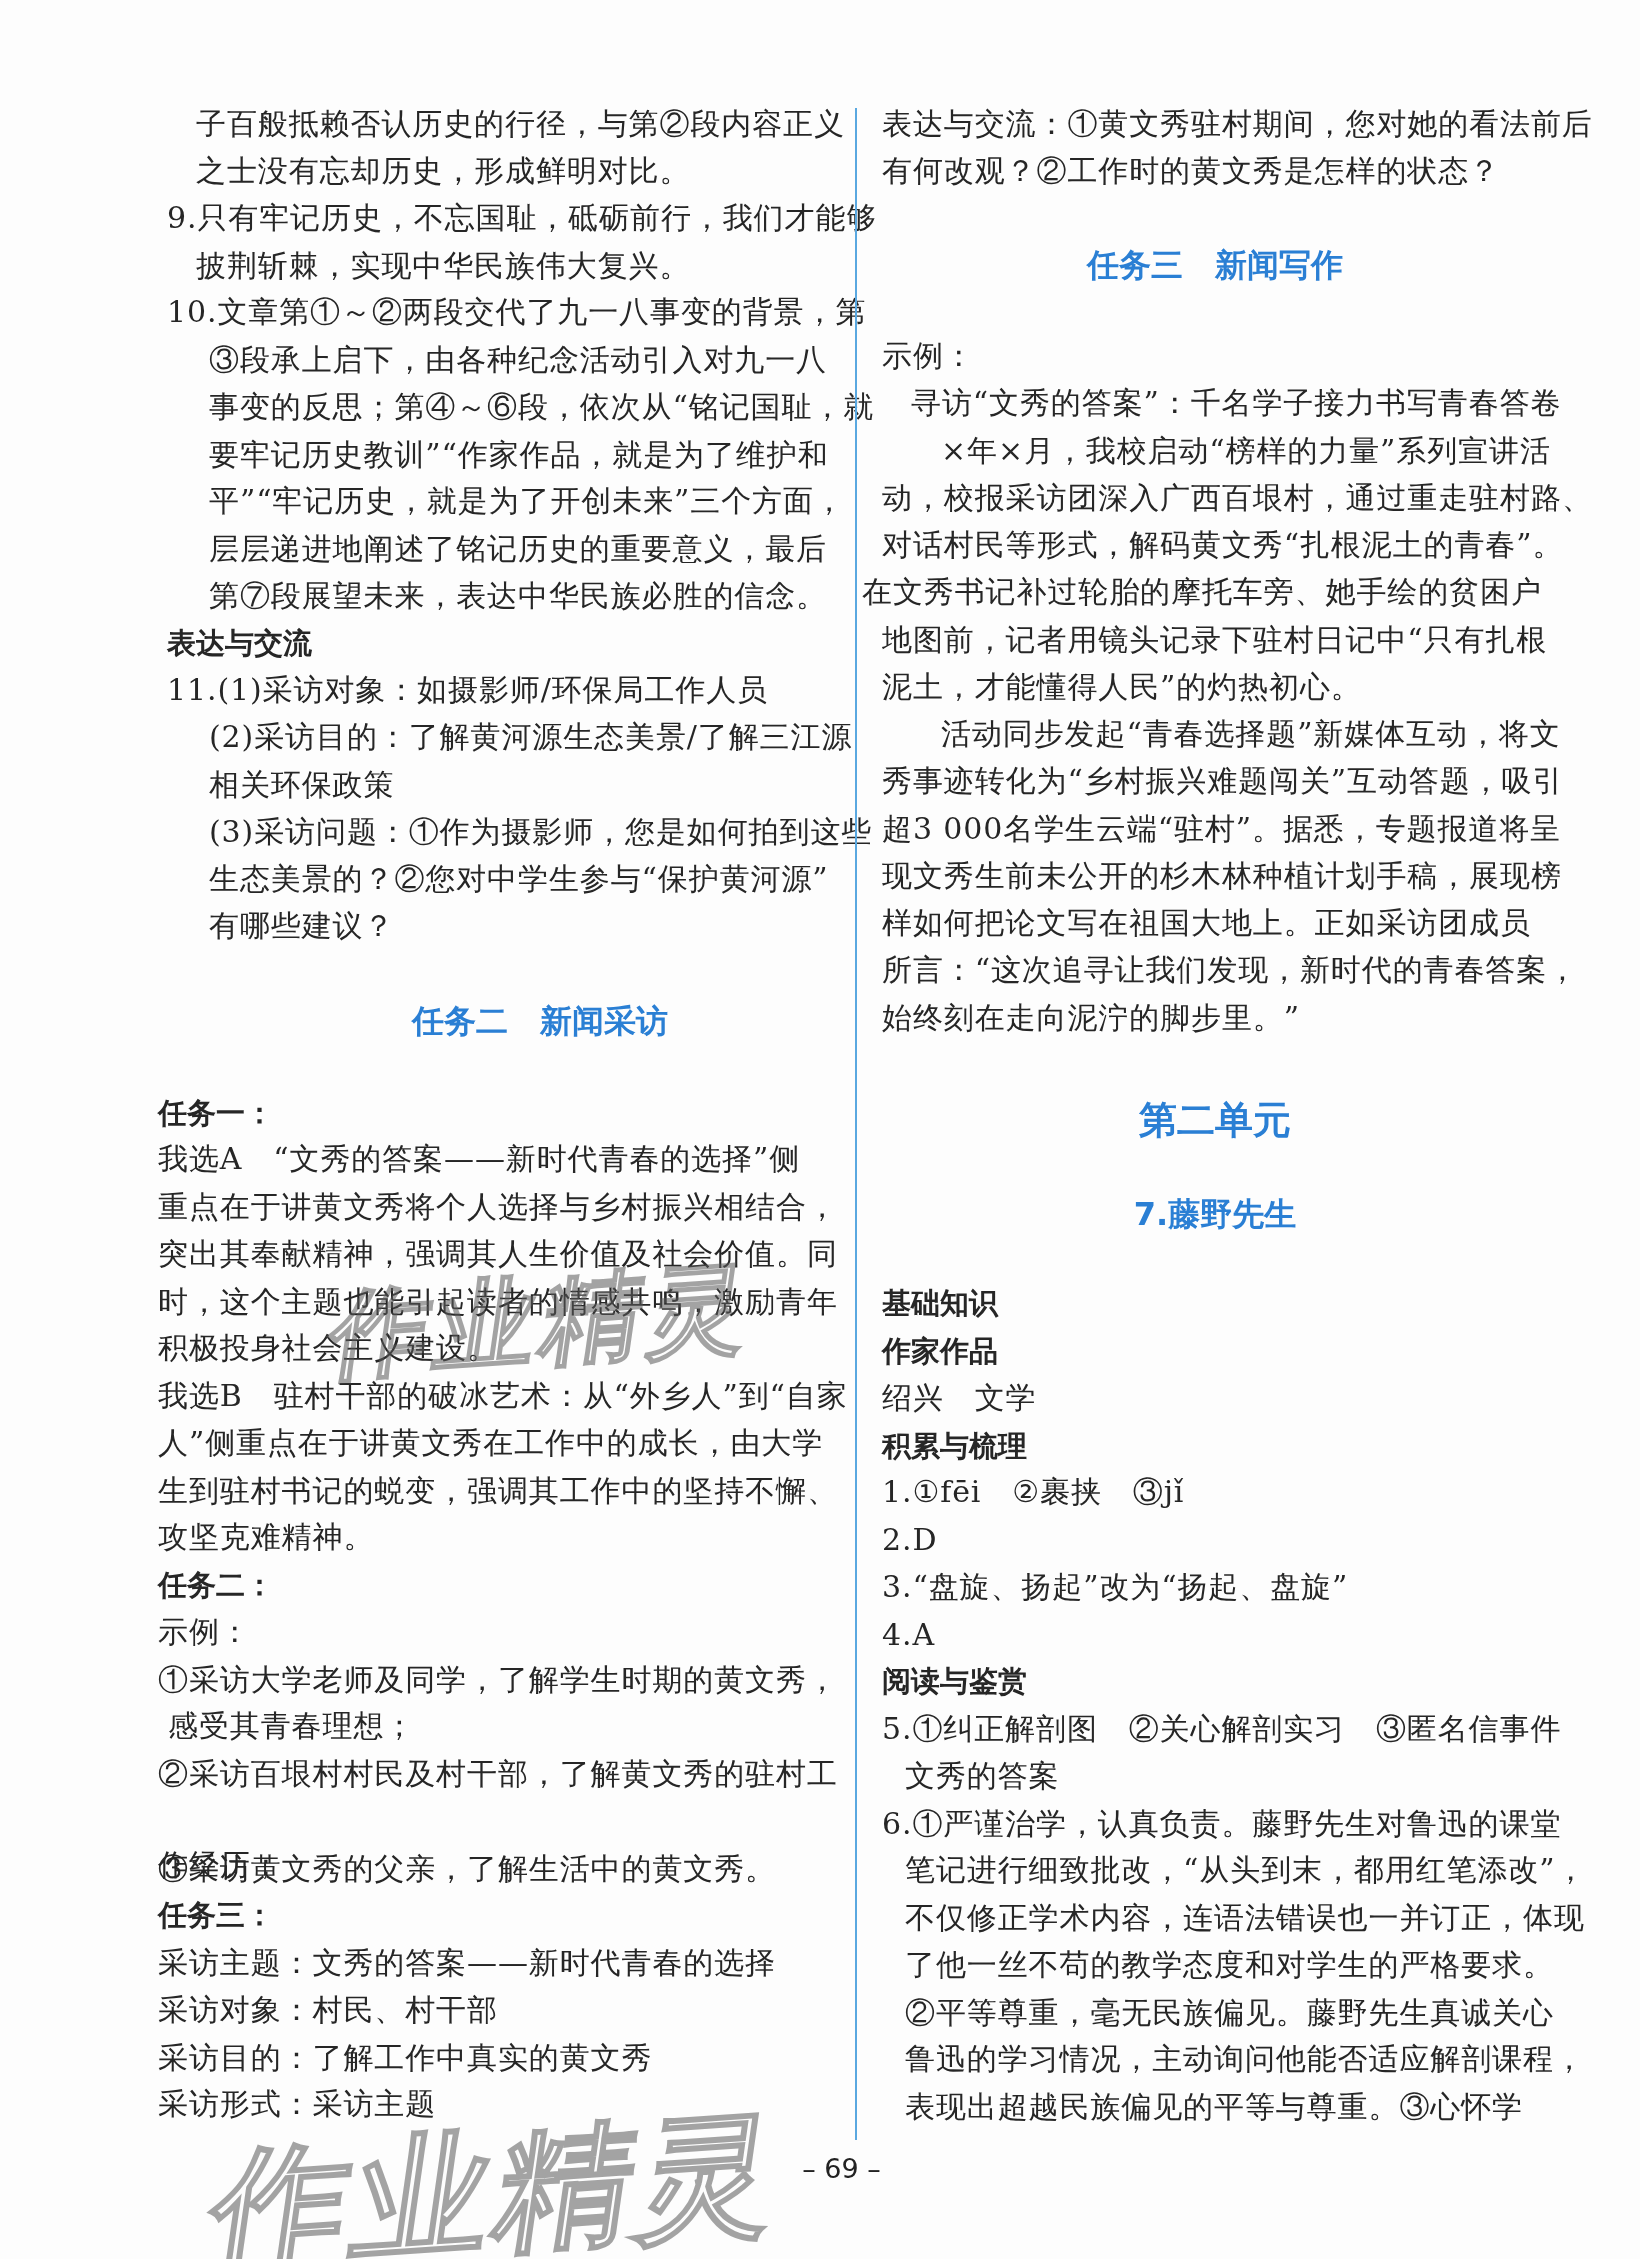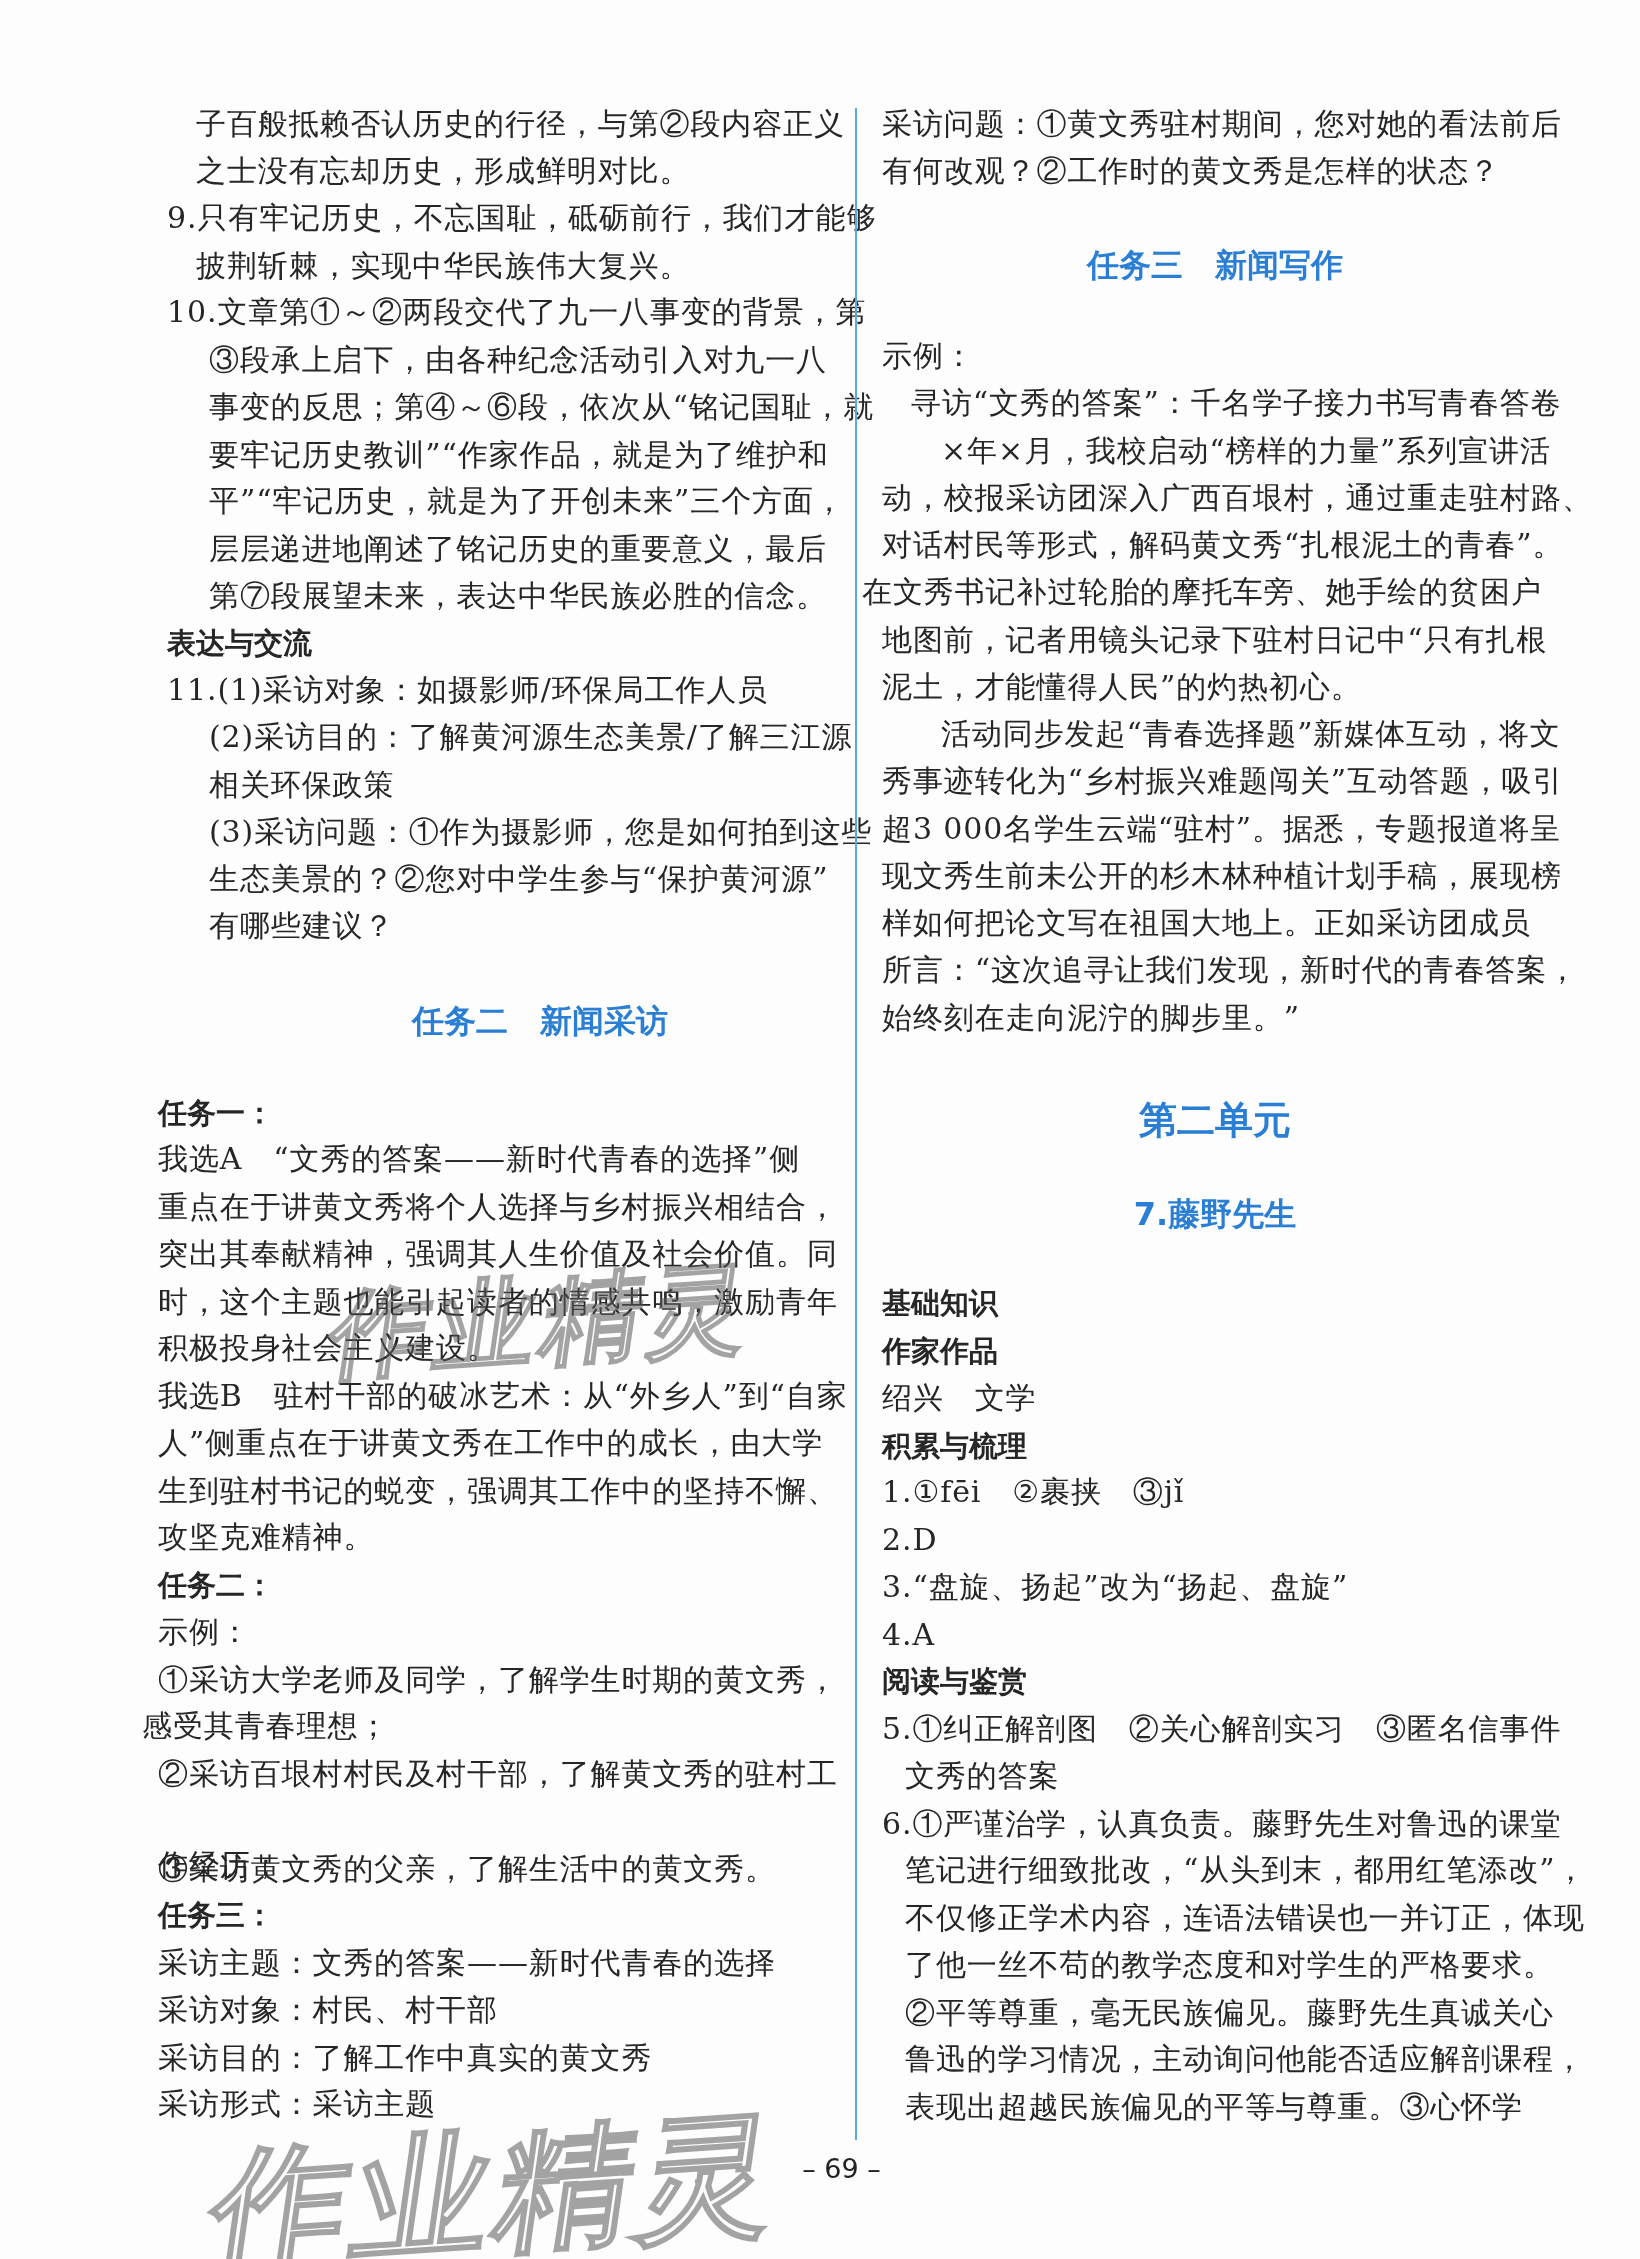--- a/index.html
+++ b/index.html
@@ -70,36 +70,36 @@
     <div class="ln" style="left:158px;top:1284px">时，这个主题也能引起读者的情感共鸣，激励青年</div>
     <div class="ln" style="left:158px;top:1330px">积极投身社会主义建设。</div>
     <div class="ln" style="left:158px;top:1378px">我选B　驻村干部的破冰艺术：从“外乡人”到“自家</div>
     <div class="ln" style="left:158px;top:1425px">人”侧重点在于讲黄文秀在工作中的成长，由大学</div>
     <div class="ln" style="left:158px;top:1473px">生到驻村书记的蜕变，强调其工作中的坚持不懈、</div>
     <div class="ln" style="left:158px;top:1519px">攻坚克难精神。</div>
 
     <div class="ln bold" style="left:158px;top:1567px">任务二：</div>
     <div class="ln" style="left:158px;top:1614px">示例：</div>
     <div class="ln" style="left:158px;top:1662px">①采访大学老师及同学，了解学生时期的黄文秀，</div>
-    <div class="ln" style="left:142px;top:1708px">感受其青春理想；</div>
+    <div class="ln" style="left:168px;top:1708px">感受其青春理想；</div>
     <div class="ln" style="left:158px;top:1756px">②采访百垠村村民及村干部，了解黄文秀的驻村工</div>
     <div class="ln" style="left:158px;top:1847px">作经历；</div>
     <div class="ln" style="left:158px;top:1851px">③采访黄文秀的父亲，了解生活中的黄文秀。</div>
 
     <div class="ln bold" style="left:158px;top:1897px">任务三：</div>
     <div class="ln" style="left:158px;top:1945px">采访主题：文秀的答案——新时代青春的选择</div>
     <div class="ln" style="left:158px;top:1992px">采访对象：村民、村干部</div>
     <div class="ln" style="left:158px;top:2040px">采访目的：了解工作中真实的黄文秀</div>
     <div class="ln" style="left:158px;top:2086px">采访形式：采访主题</div>
   </section>
 
   <div class="divider"></div>
 
   <section>
-    <div class="ln" style="left:882px;top:106px">采访问题：①黄文秀驻村期间，您对她的看法前后</div>
+    <div class="ln" style="left:882px;top:106px">表达与交流：①黄文秀驻村期间，您对她的看法前后</div>
     <div class="ln" style="left:882px;top:153px">有何改观？②工作时的黄文秀是怎样的状态？</div>
 
     <div class="heading" style="left:990px;width:450px;top:245px">任务三　新闻写作</div>
 
     <div class="ln" style="left:882px;top:338px">示例：</div>
     <div class="ln" style="left:911px;top:385px">寻访“文秀的答案”：千名学子接力书写青春答卷</div>
 
     <div class="ln" style="left:941px;top:433px">×年×月，我校启动“榜样的力量”系列宣讲活</div>
     <div class="ln" style="left:882px;top:480px">动，校报采访团深入广西百垠村，通过重走驻村路、</div>
     <div class="ln" style="left:882px;top:527px">对话村民等形式，解码黄文秀“扎根泥土的青春”。</div>

